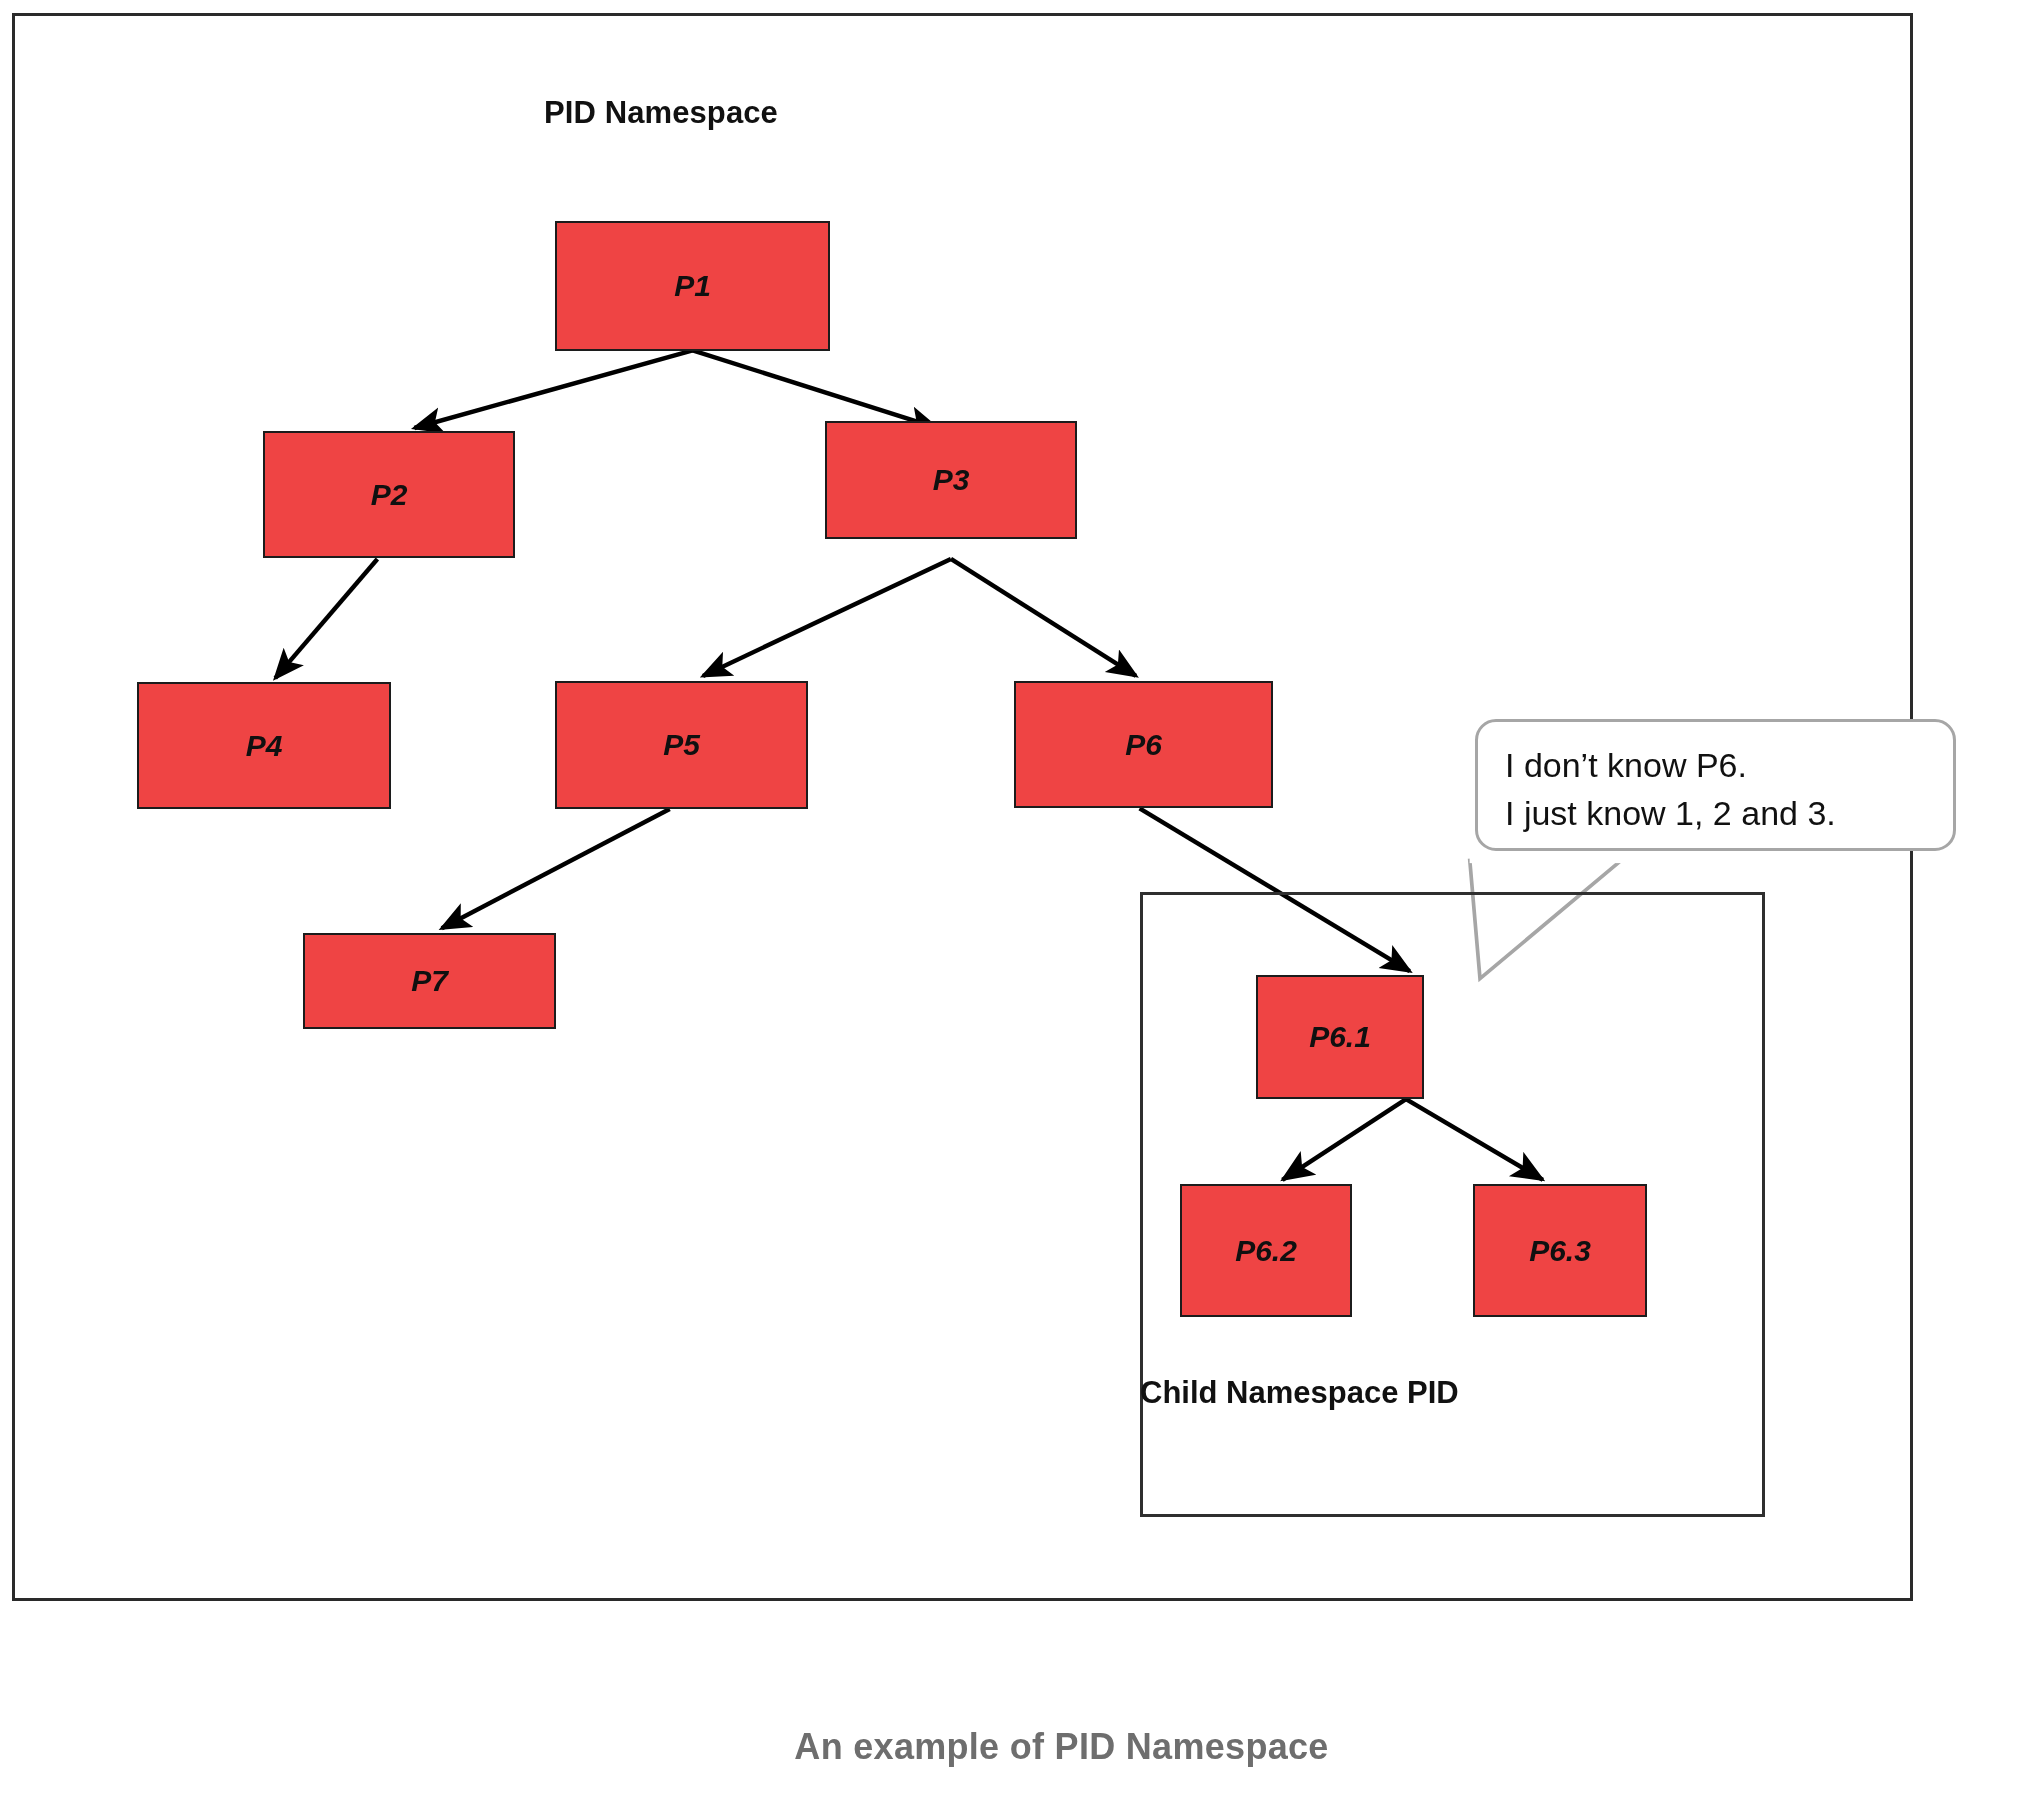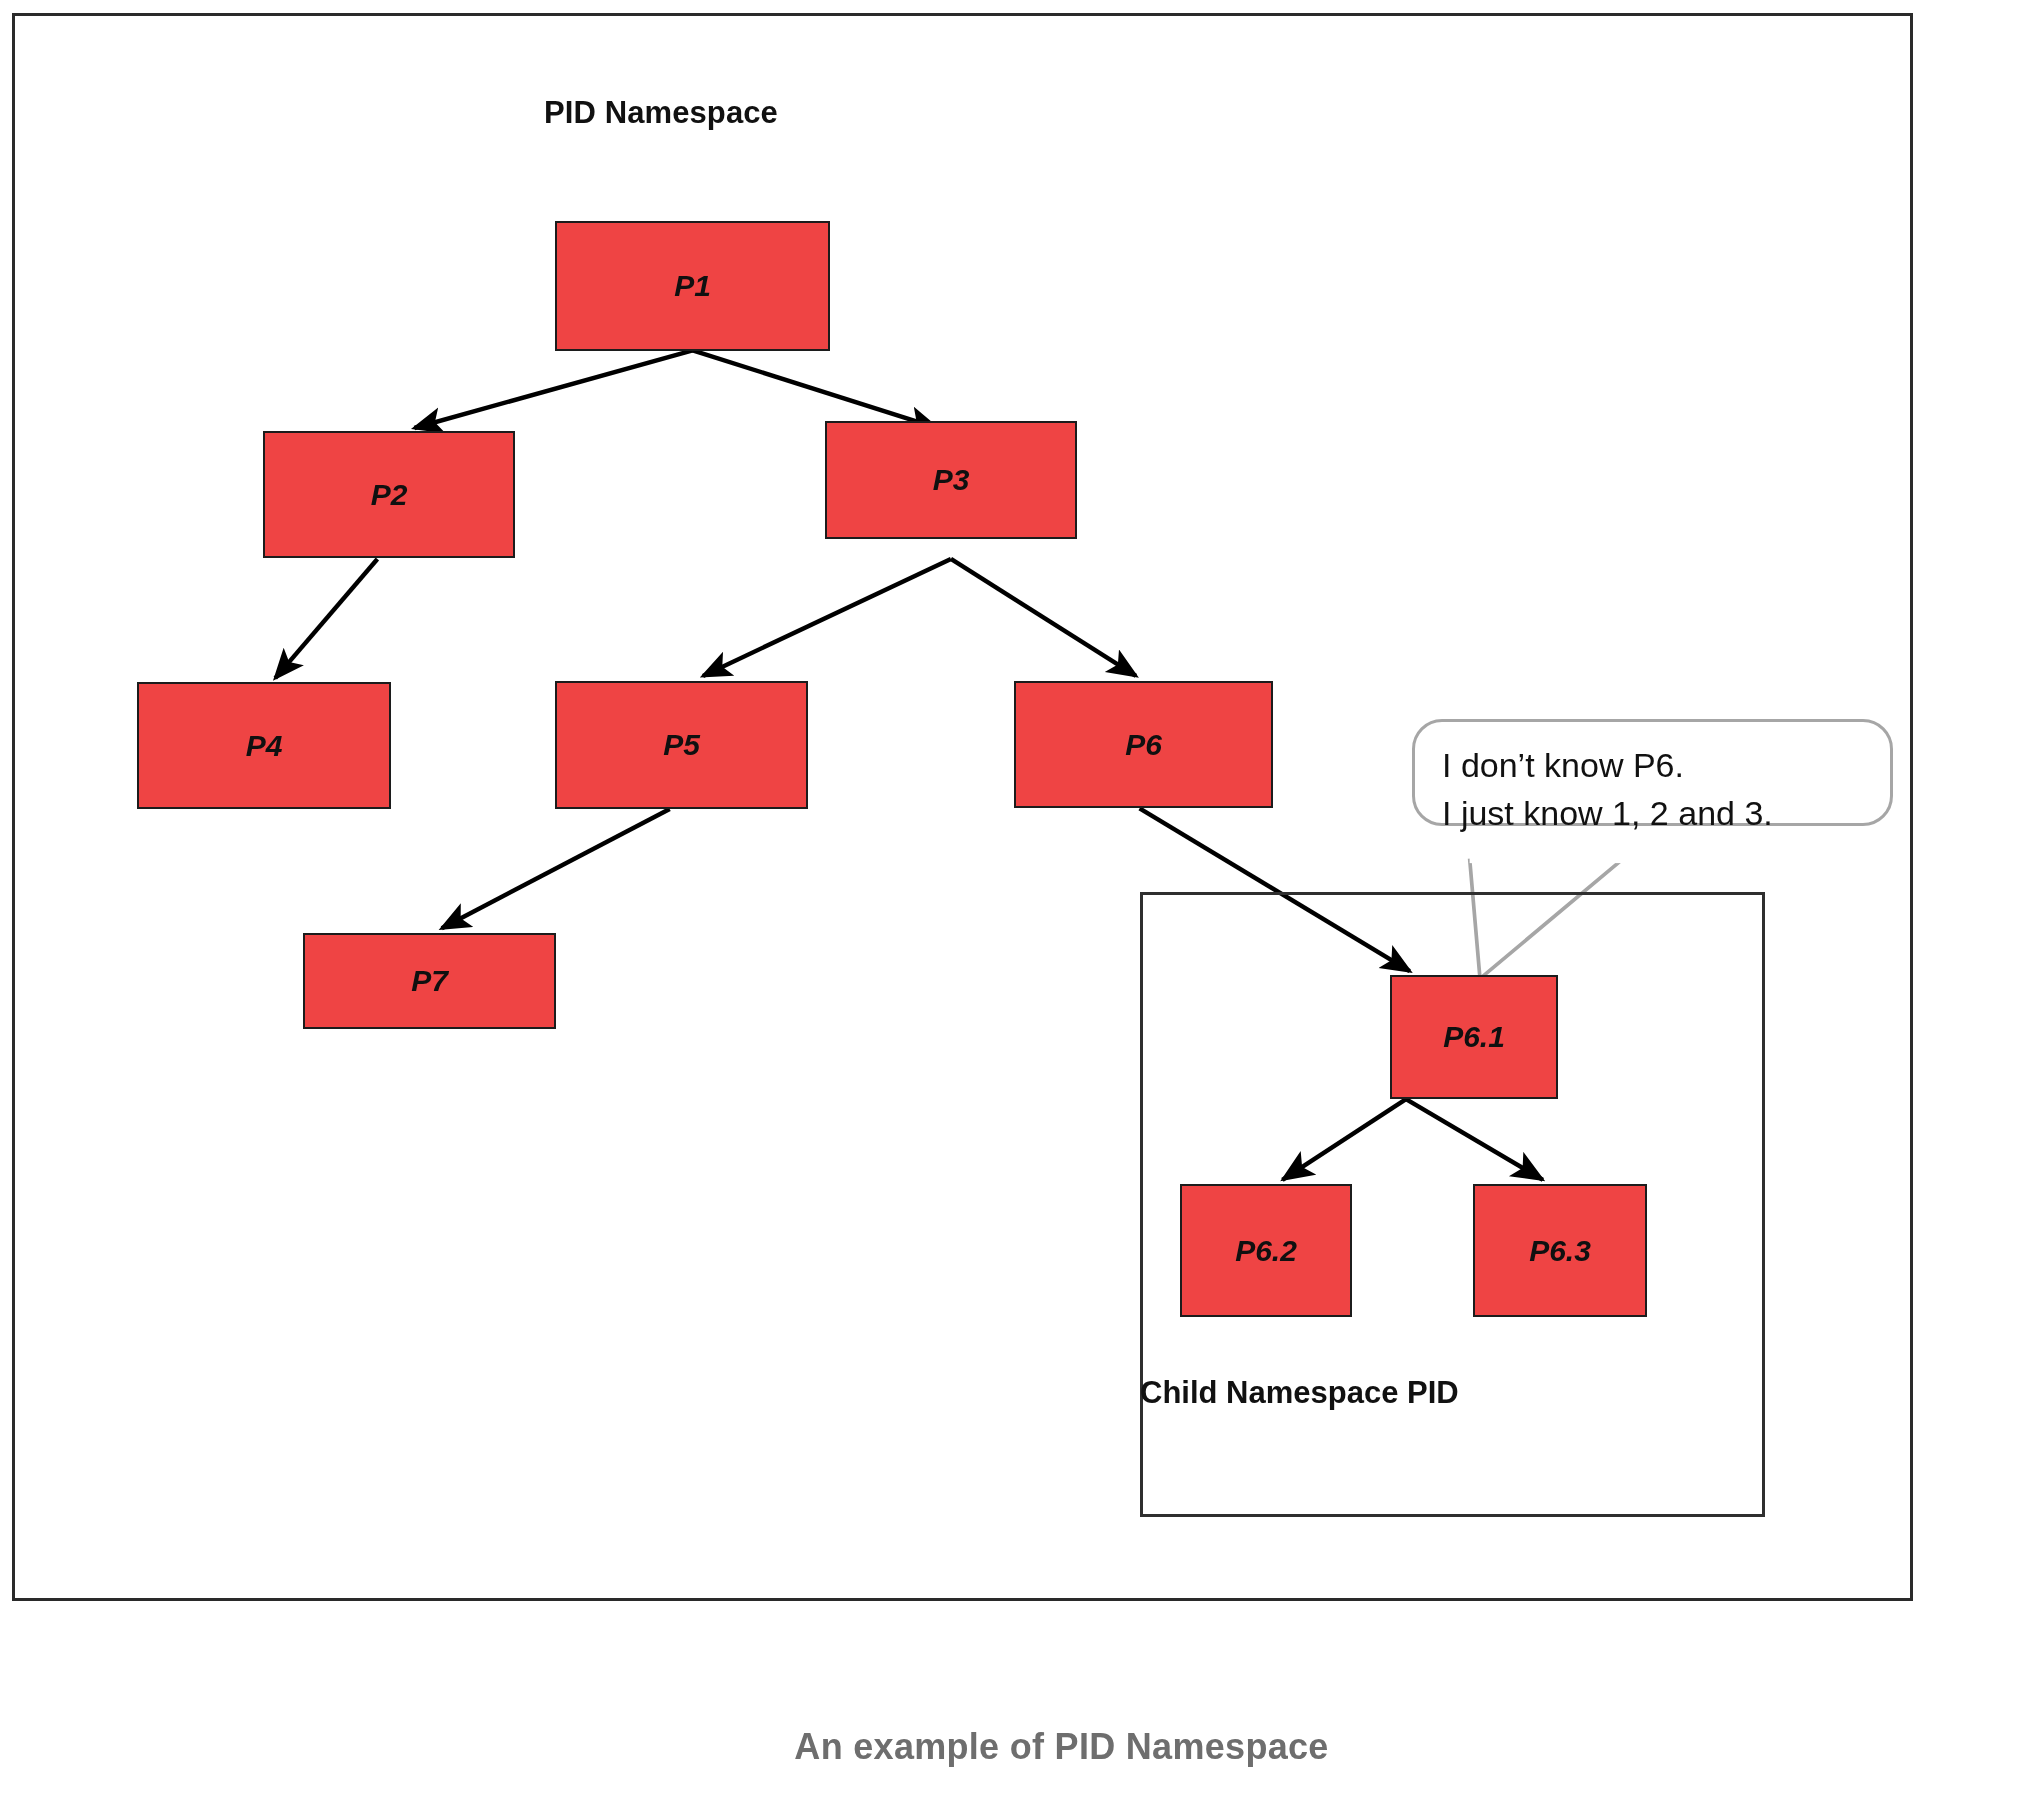--- a/index.html
+++ b/index.html
@@ -160,33 +160,33 @@
   </div>
 
   <div class="node-box" style="left:1014px; top:681px; width:259px; height:127px;">
     <div class="node-label" style="width:100%; height:100%;">P6</div>
   </div>
 
   <div class="node-box" style="left:303px; top:933px; width:253px; height:96px;">
     <div class="node-label" style="width:100%; height:100%;">P7</div>
   </div>
 
-  <div class="node-box" style="left:1390px; top:975px; width:168px; height:124px;">
+  <div class="node-box" style="left:1256px; top:975px; width:168px; height:124px;">
     <div class="node-label" style="width:100%; height:100%;">P6.1</div>
   </div>
 
   <div class="node-box" style="left:1180px; top:1184px; width:172px; height:133px;">
     <div class="node-label" style="width:100%; height:100%;">P6.2</div>
   </div>
 
   <div class="node-box" style="left:1473px; top:1184px; width:174px; height:133px;">
     <div class="node-label" style="width:100%; height:100%;">P6.3</div>
   </div>
 
-  <div class="bubble" style="left:1412px; top:719px; width:481px; height:107px;">
+  <div class="bubble" style="left:1475px; top:719px; width:481px; height:132px;border-radius:21px;">
     <div class="bubble-line">I don’t know P6.</div>
     <div class="bubble-line">I just know 1, 2 and 3.</div>
   </div>
 
   <div class="txt caption" style="left:0px; top:1726px;padding-left:44px;">An example of PID Namespace</div>
 
 </div>
 
 
 </body></html>

